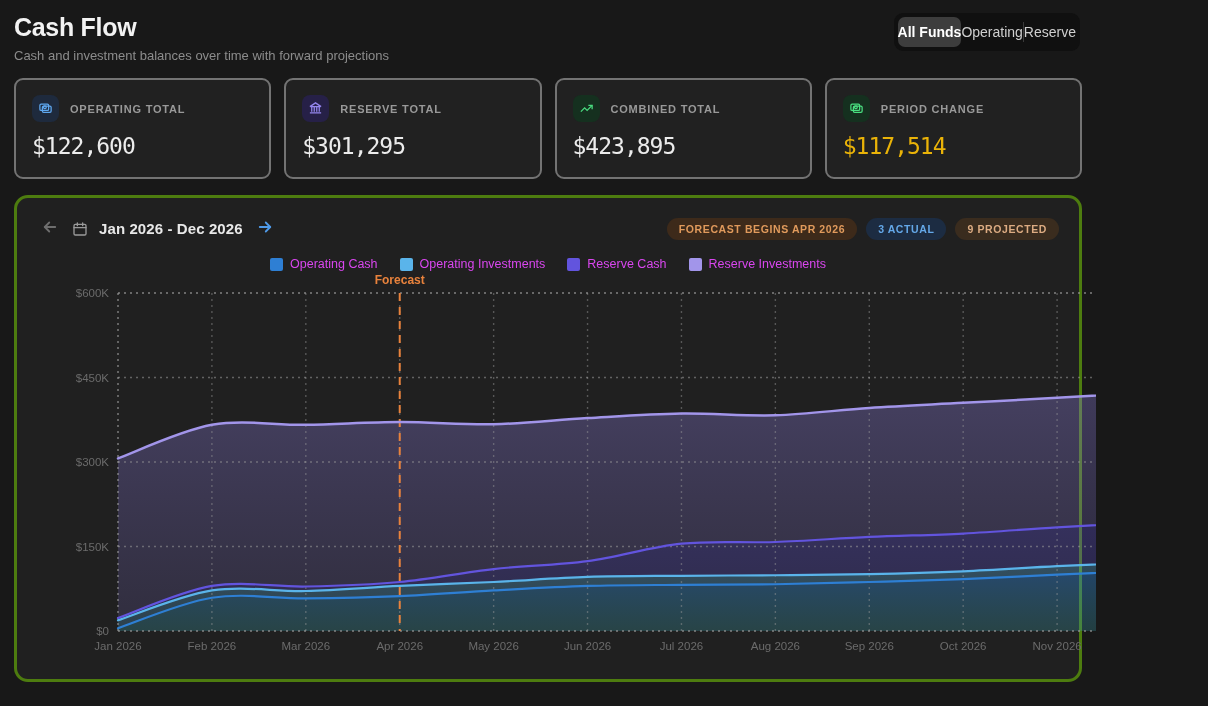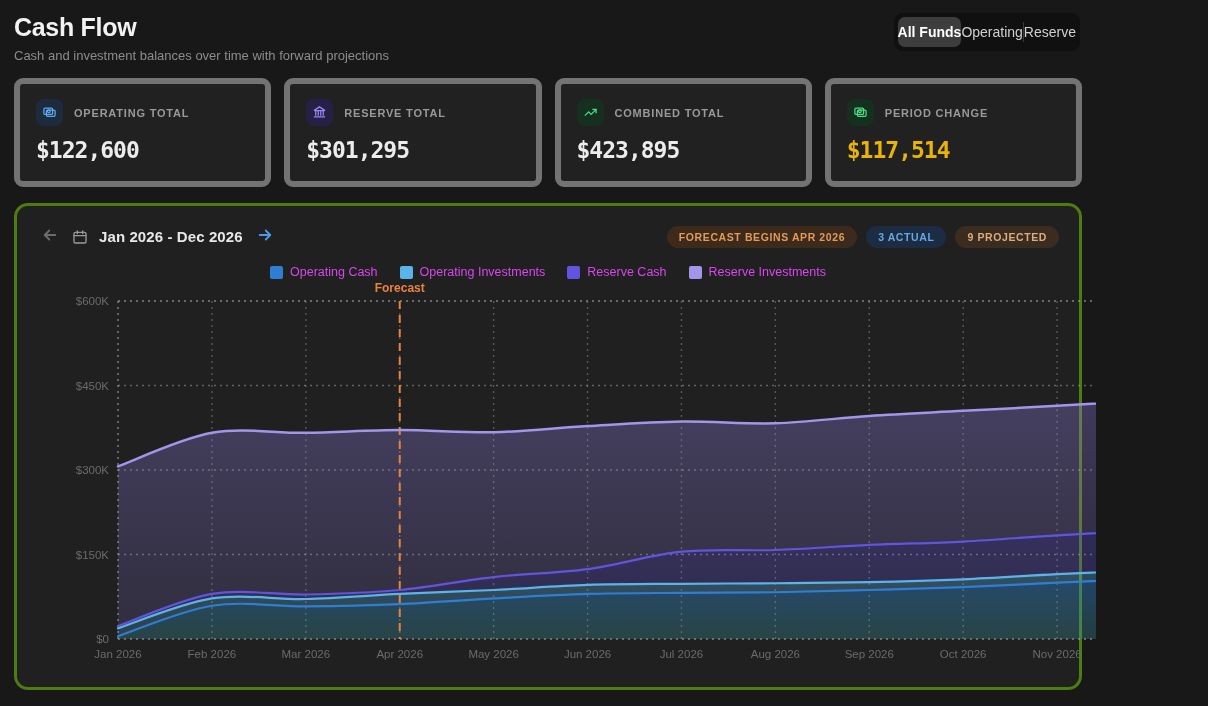--- a/index.html
+++ b/index.html
@@ -11,25 +11,25 @@
   .topbar { display:flex; justify-content:space-between; align-items:flex-start; padding:13px 16px 0 14px; }
   .page-title { font-size:25px; font-weight:700; color:#f2f2f2; letter-spacing:-0.3px; }
   .page-subtitle { font-size:13px; color:#8c8c8c; margin-top:6px; }
   .tabs { display:flex; align-items:center; background:#101010; border-radius:9px; padding:4px; }
   .tab { padding:7px 0; font-size:14px; color:#cfcfcf; border-radius:7px; cursor:pointer; white-space:nowrap; }
   .tab.active { background:#3d3d3d; color:#ffffff; font-weight:600; }
   .tab-divider { width:1px; height:20px; background:#3a3a3a; }
 
   
   .cards { display:grid; grid-template-columns:repeat(4,1fr); gap:13px; margin:15px 14px 0; }
-  .card { background:#212121; border:6px solid #737373; border-radius:9px; padding:15px 16px 18px; }
+  .card { background:#212121; border:2px solid #737373; border-radius:9px; padding:15px 16px 18px; }
   .card-top { display:flex; align-items:center; gap:11px; margin-bottom:11px; }
   .chip { width:27px; height:27px; border-radius:8px; display:flex; align-items:center; justify-content:center; flex:0 0 auto; }
   .card-label { font-size:11px; font-weight:700; color:#999999; letter-spacing:0.8px; }
-  .card-value { font-family:"DejaVu Sans Mono", monospace; font-size:23px; font-weight:700; color:#ececec; letter-spacing:-1px; }
+  .card-value { font-family:"DejaVu Sans Mono", monospace; font-size:23px; font-weight:400; color:#ececec; letter-spacing:-1px; }
 
   
   .panel { margin:16px 14px 14px; background:#202020; border:3px solid #4d7c0f; border-radius:14px; padding-bottom:8px;text-align:right; }
   .panel-header { display:flex; justify-content:space-between; align-items:center; padding:18px 20px 8px 22px; }
   .nav { display:flex; align-items:center; gap:11px; }
   .nav-btn { background:none; border:none; cursor:pointer; display:flex; align-items:center; padding:2px; }
   .range-label { font-size:15px; font-weight:700; color:#e8e8e8; letter-spacing:0.1px; }
   .badges { display:flex; gap:9px; align-items:center; }
   .badge { font-size:10.5px; font-weight:700; letter-spacing:0.6px; padding:5px 12px; border-radius:999px; white-space:nowrap; }
 

